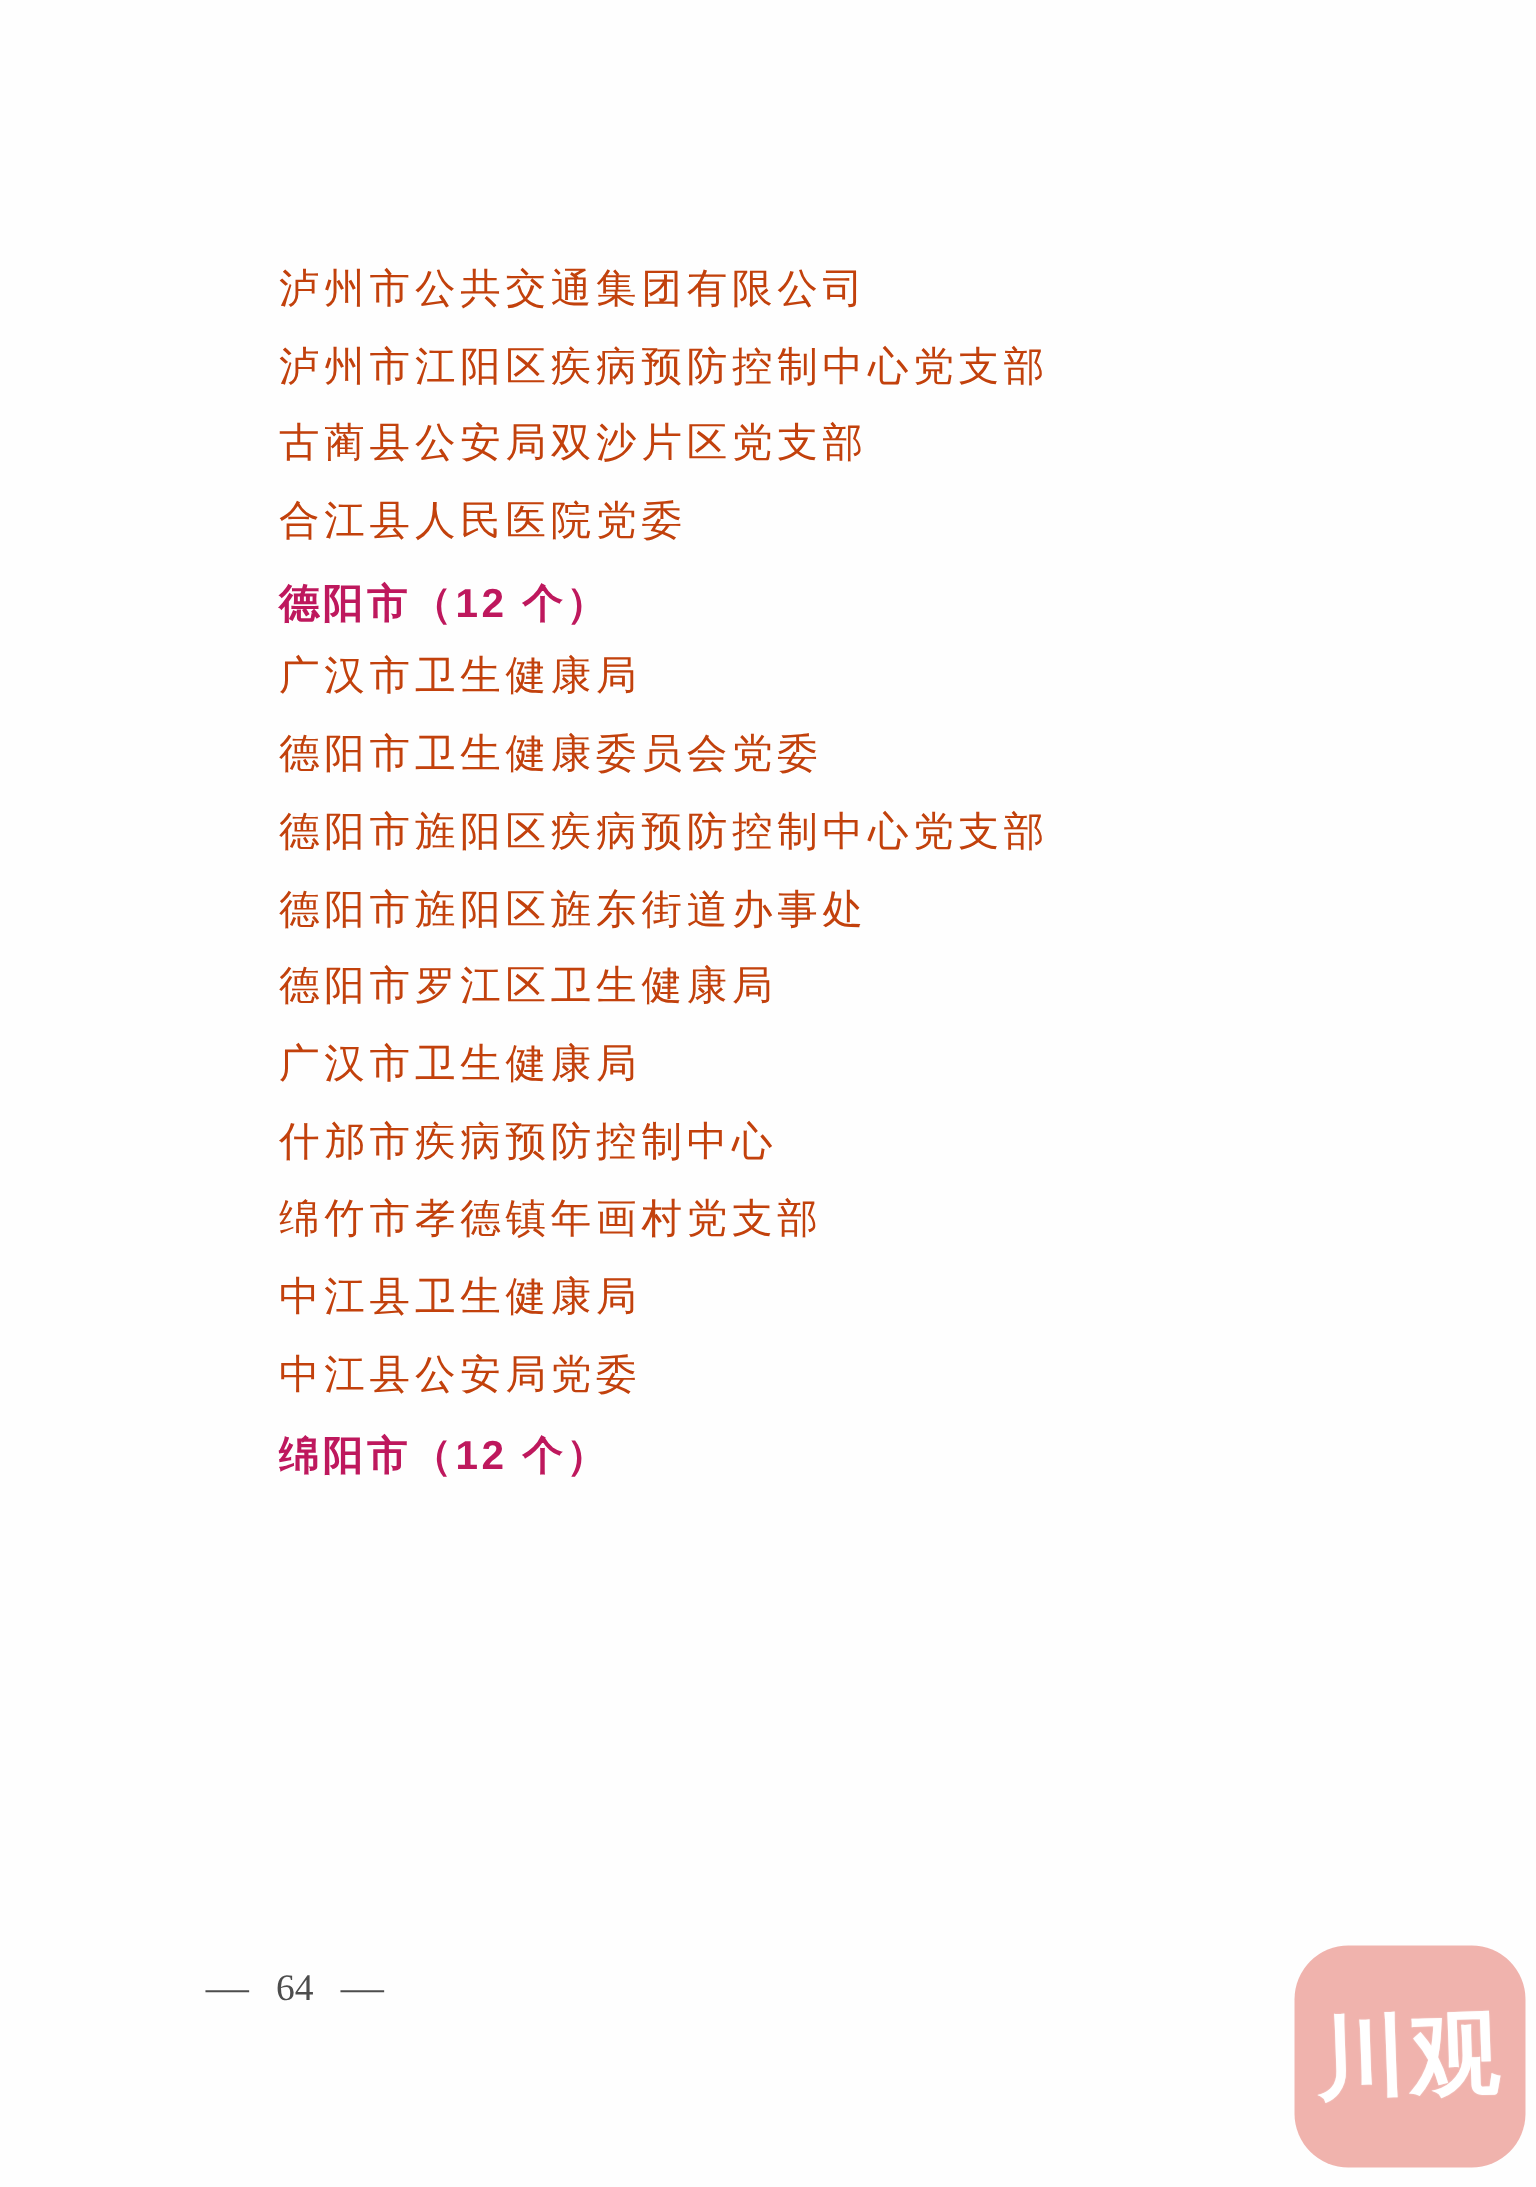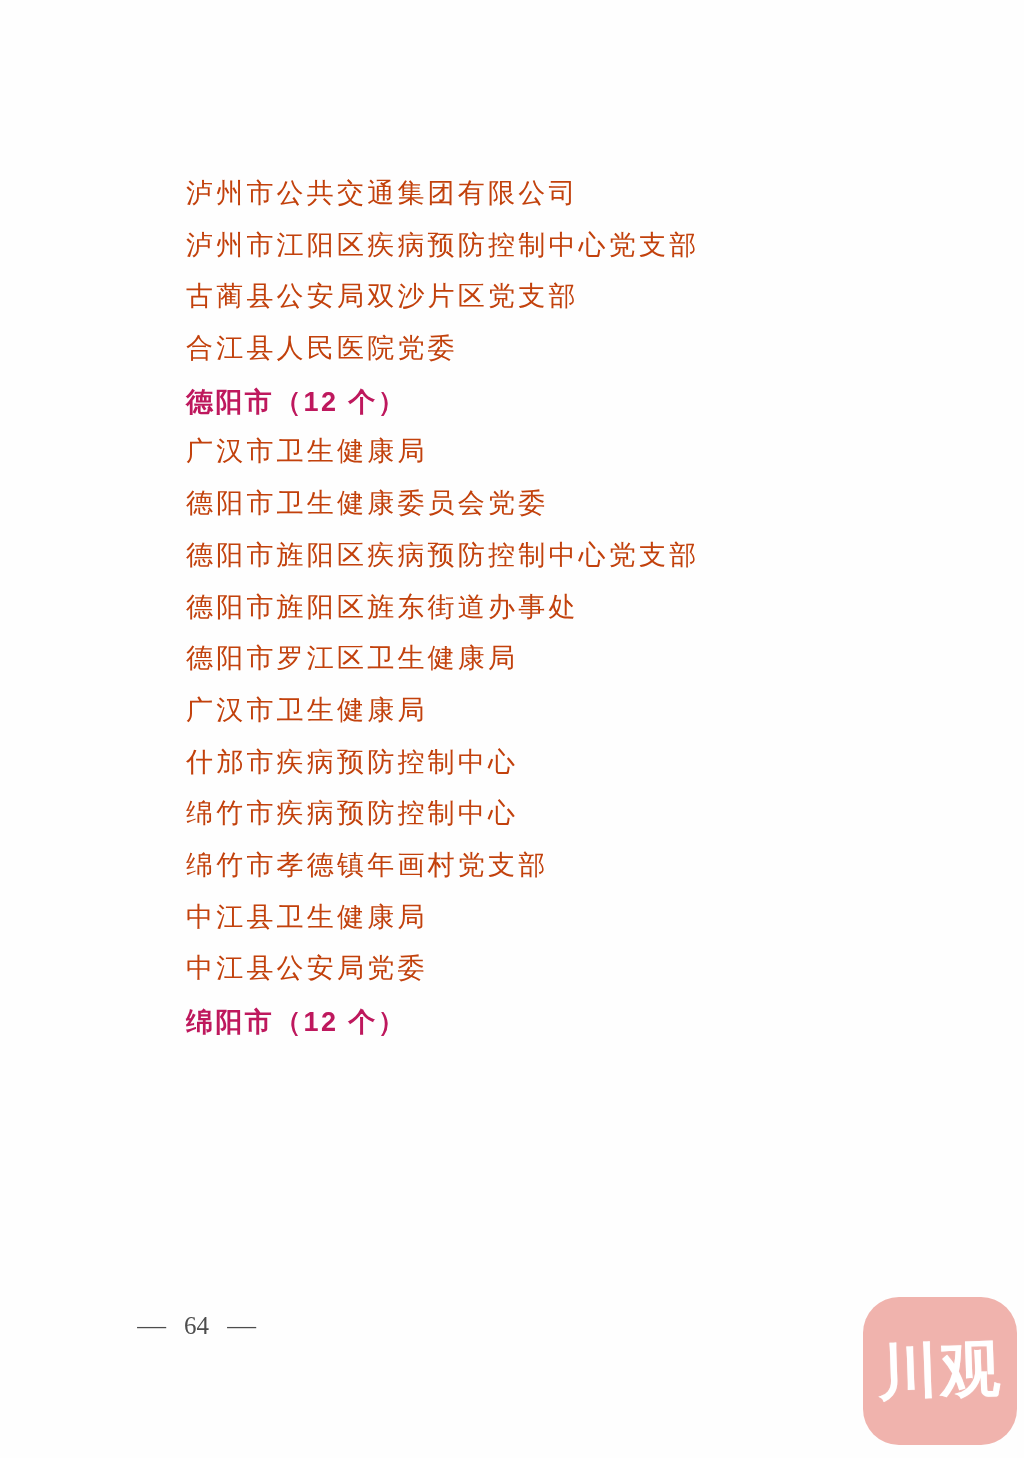--- a/index.html
+++ b/index.html
@@ -89,21 +89,20 @@
     <div class="line">古蔺县公安局双沙片区党支部</div>
     <div class="line">合江县人民医院党委</div>
     <div class="line heading">德阳市（12 个）</div>
     <div class="line">广汉市卫生健康局</div>
     <div class="line">德阳市卫生健康委员会党委</div>
     <div class="line">德阳市旌阳区疾病预防控制中心党支部</div>
     <div class="line">德阳市旌阳区旌东街道办事处</div>
     <div class="line">德阳市罗江区卫生健康局</div>
     <div class="line">广汉市卫生健康局</div>
     <div class="line">什邡市疾病预防控制中心</div>
-    <div class="line">绵竹市疾病预防控制中心</div>
     <div class="line">绵竹市孝德镇年画村党支部</div>
     <div class="line">中江县卫生健康局</div>
     <div class="line">中江县公安局党委</div>
     <div class="line heading">绵阳市（12 个）</div>
   </div>
 
   <div class="footer">
     <span class="dash">—</span>
     <span class="number">64</span>
     <span class="dash">—</span>

